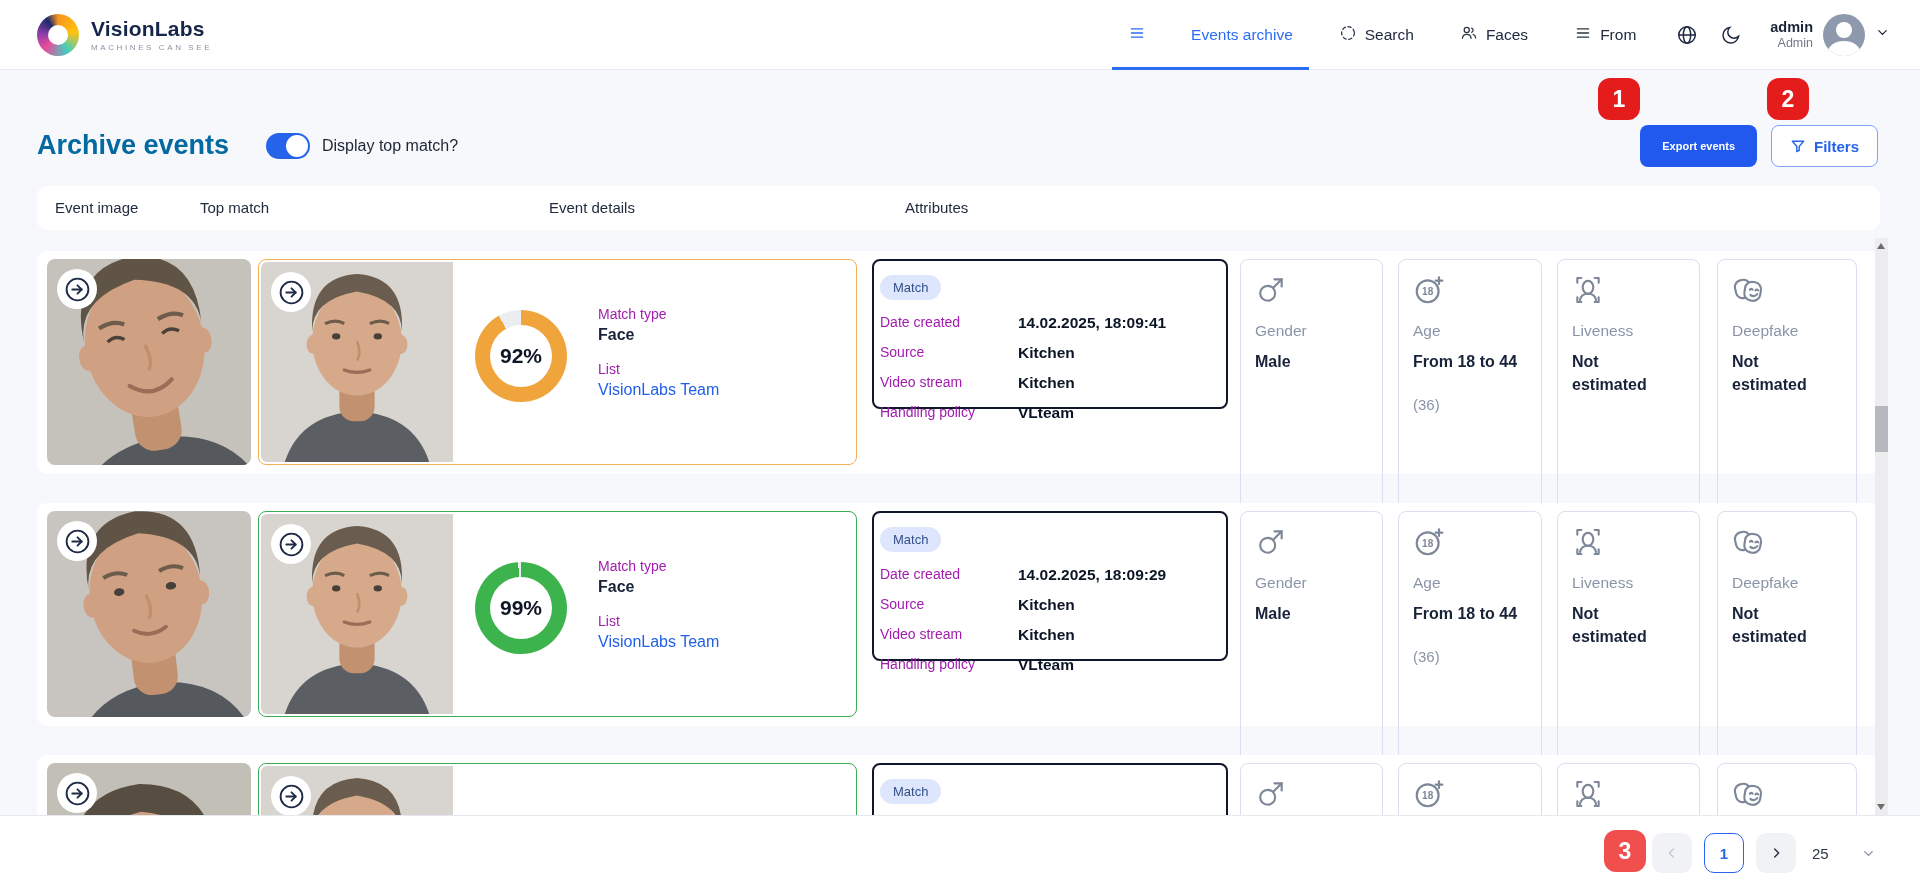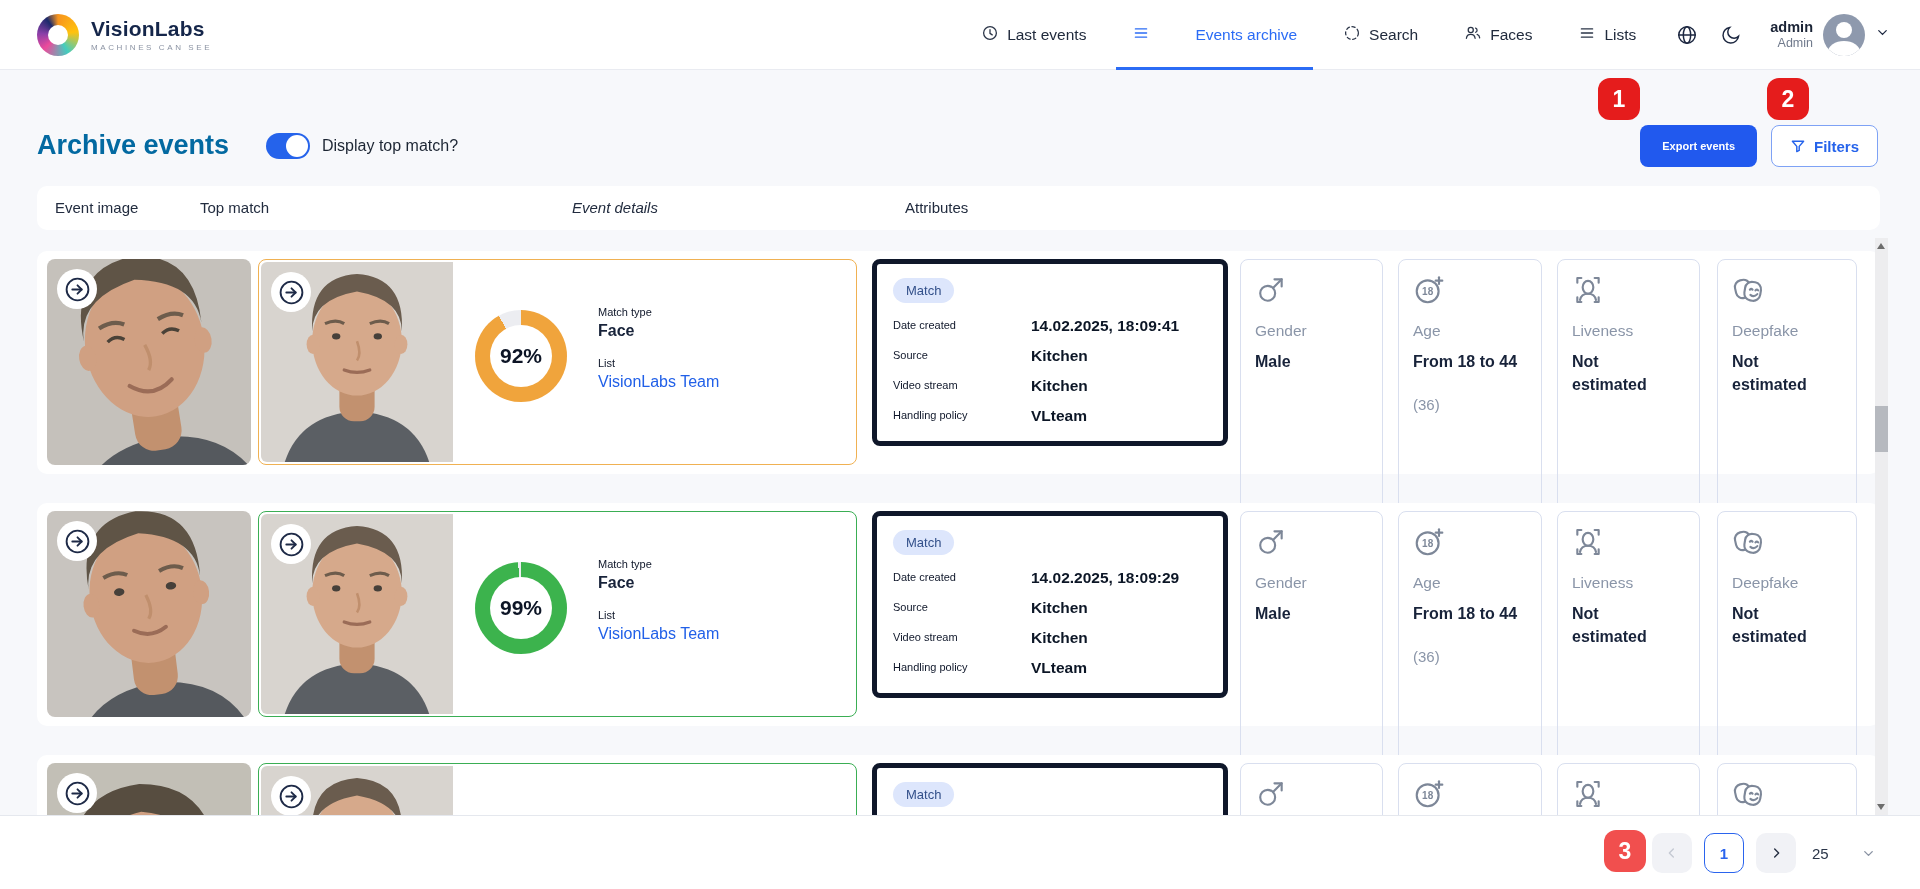--- a/index.html
+++ b/index.html
@@ -69,26 +69,26 @@
               border:none; display:flex; align-items:center; justify-content:center; cursor:pointer; padding:0; }
   .open-btn svg { width:27px; height:27px; stroke:#1e2a47; fill:none; stroke-width:1.8; stroke-linecap:round; stroke-linejoin:round; }
 
   .match-card { position:absolute; left:221px; top:8px; width:599px; height:206px; background:#fff; border-radius:8px; }
   .m-photo { position:absolute; left:2px; top:2px; bottom:2px; width:192px; border-radius:6px 0 0 6px; overflow:hidden; }
   .donut { position:absolute; left:216px; top:50px; width:92px; height:92px; border-radius:50%;
            display:flex; align-items:center; justify-content:center; }
   .donut::before { content:''; position:absolute; inset:15px; background:#fff; border-radius:50%; }
   .donut-label { position:relative; font-size:21px; font-weight:700; color:#0d1526; }
   .m-info { position:absolute; left:339px; top:46px; }
-  .lbl { font-size:11px; color:#0f172a; }
+  .lbl { font-size:14px; color:#a21caf; }
   .m-info .lbl { margin-bottom:4px; }
   .m-info .val { font-size:16px; font-weight:600; color:#18233a; margin-bottom:17px; }
   .link { font-size:16px; color:#2160e8; text-decoration:none; cursor:pointer; display:inline-block; }
 
-  .details-card { position:absolute; left:835px; top:8px; width:356px; height:187px; border:5px solid #0f172a; border-radius:8px; padding:14px 16px; }
+  .details-card { position:absolute; left:835px; top:8px; width:356px; height:150px; border:2px solid #0f172a; border-radius:8px; padding:14px 6px; }
   .badge { display:inline-block; background:#dde6fc; color:#33508a; font-size:13px; padding:5px 13px; border-radius:13px; margin-bottom:12px; }
   .d-row { display:flex; margin-bottom:9px; line-height:21px; }
   .d-row .lbl { flex:0 0 138px; }
   .d-val { font-size:15.5px; color:#0c1626; }
   .d-val.strong { font-weight:700; }
   .d-val.link { font-size:15.5px; font-weight:600; }
 
   .attr-card { position:absolute; top:8px; height:254px; border:1px solid #d9dfef; border-radius:8px; padding:14px; }
   .attr-icon svg { width:32px; height:32px; stroke:#7d8798; fill:none; stroke-width:1.6; stroke-linecap:round; stroke-linejoin:round; display:block; }
   .attr-label { font-size:15.5px; color:#8a95a8; margin-top:16px; }
@@ -120,27 +120,20 @@
 <header>
   <div class="brand">
     <span class="logo-donut"></span>
     <div>
       <div class="brand-name">VisionLabs</div>
       <div class="brand-tagline">MACHINES CAN SEE</div>
     </div>
   </div>
 
   <nav id="main-nav">
-      <div class="nav-item">
-        <span><svg viewBox="0 0 24 24">
-            <circle cx="12" cy="12" r="8.5"></circle>
-            <path d="M12 7.5v5l3 2"></path>
-          </svg></span>
-        <span>Last events</span>
-      </div>
       <div class="nav-item active">
         <span><svg viewBox="0 0 24 24">
             <line x1="4.5" y1="6.5" x2="19.5" y2="6.5"></line>
             <line x1="4.5" y1="12" x2="19.5" y2="12"></line>
             <line x1="4.5" y1="17.5" x2="19.5" y2="17.5"></line>
           </svg></span>
         <span>Events archive</span>
       </div>
       <div class="nav-item">
         <span><svg viewBox="0 0 24 24">
@@ -156,21 +149,21 @@
             <path d="M17.5 13.9c2 .6 3.2 2.2 3.4 4.6"></path>
           </svg></span>
         <span>Faces</span>
       </div>
       <div class="nav-item">
         <span><svg viewBox="0 0 24 24">
             <line x1="4.5" y1="6.5" x2="19.5" y2="6.5"></line>
             <line x1="4.5" y1="12" x2="19.5" y2="12"></line>
             <line x1="4.5" y1="17.5" x2="19.5" y2="17.5"></line>
           </svg></span>
-        <span>Lists</span>
+        <span>From</span>
       </div>
     </nav>
 
   <div class="header-icons">
     <span class="icon-btn">
       <svg viewBox="0 0 24 24">
           <circle cx="12" cy="12" r="9"></circle>
           <ellipse cx="12" cy="12" rx="4" ry="9"></ellipse>
           <line x1="3" y1="12" x2="21" y2="12"></line>
         </svg>
@@ -208,21 +201,21 @@
   <span>Filters</span>
 </button>
 
 <span class="ann-badge" style="left:1598px; top:78px; background:#e51c1c;">1</span>
 <span class="ann-badge" style="left:1767px; top:78px; background:#e51c1c;">2</span>
 <span class="ann-badge" style="left:1604px; top:830px; background:#f14f4e; z-index:8;">3</span>
 
 <div class="table-head">
   <span style="left:18px;">Event image</span>
   <span style="left:163px;">Top match</span>
-  <span style="left:535px;font-style:italic;">Event details</span>
+  <span style="left:512px;">Event details</span>
   <span style="left:868px;">Attributes</span>
 </div>
 
 <div class="rows-viewport" id="rows">
   <section class="row">
     <div class="evt-photo">
       <span class="photo">
           <svg viewBox="0 0 120 150" preserveAspectRatio="xMidYMid slice">
     <rect width="120" height="150" fill="#c5c1bb"></rect>
     <g transform="translate(60 81) scale(1.25) rotate(-9) translate(-60 -75)">

